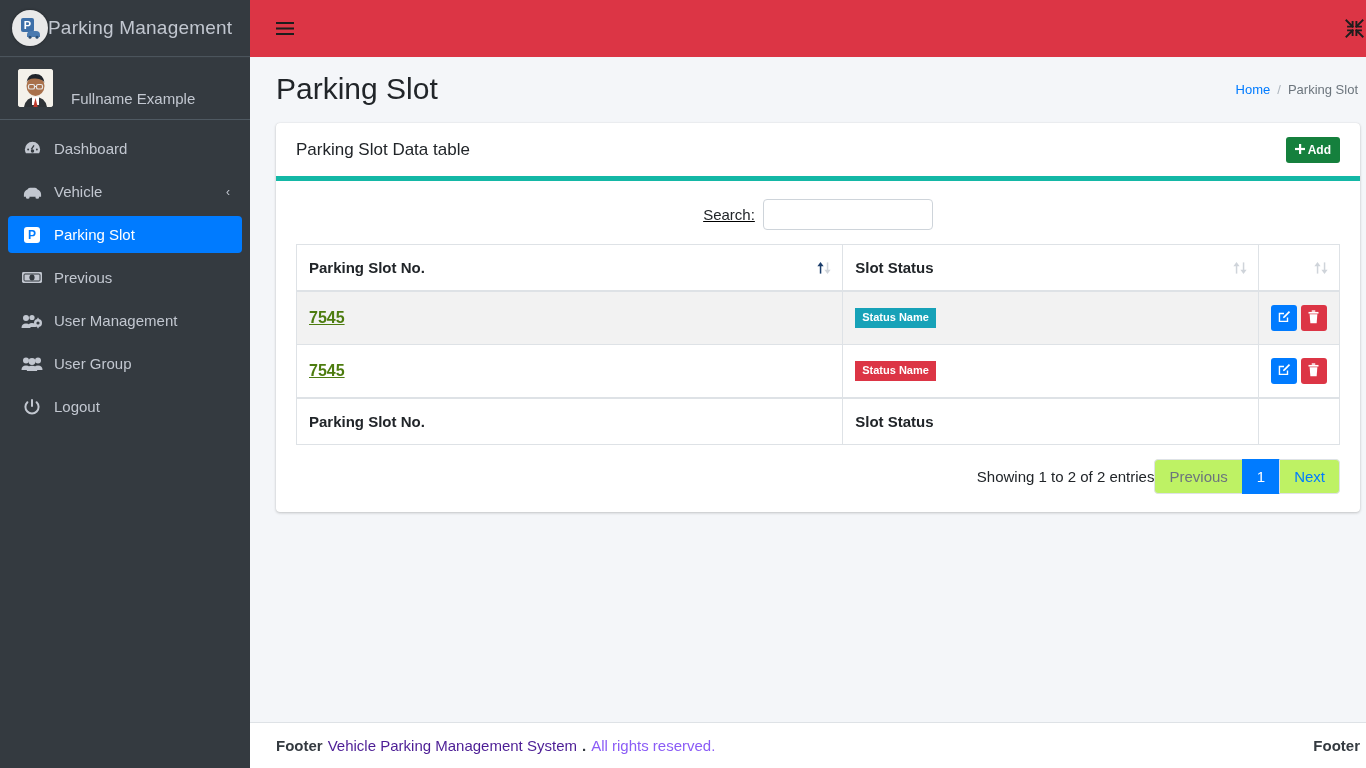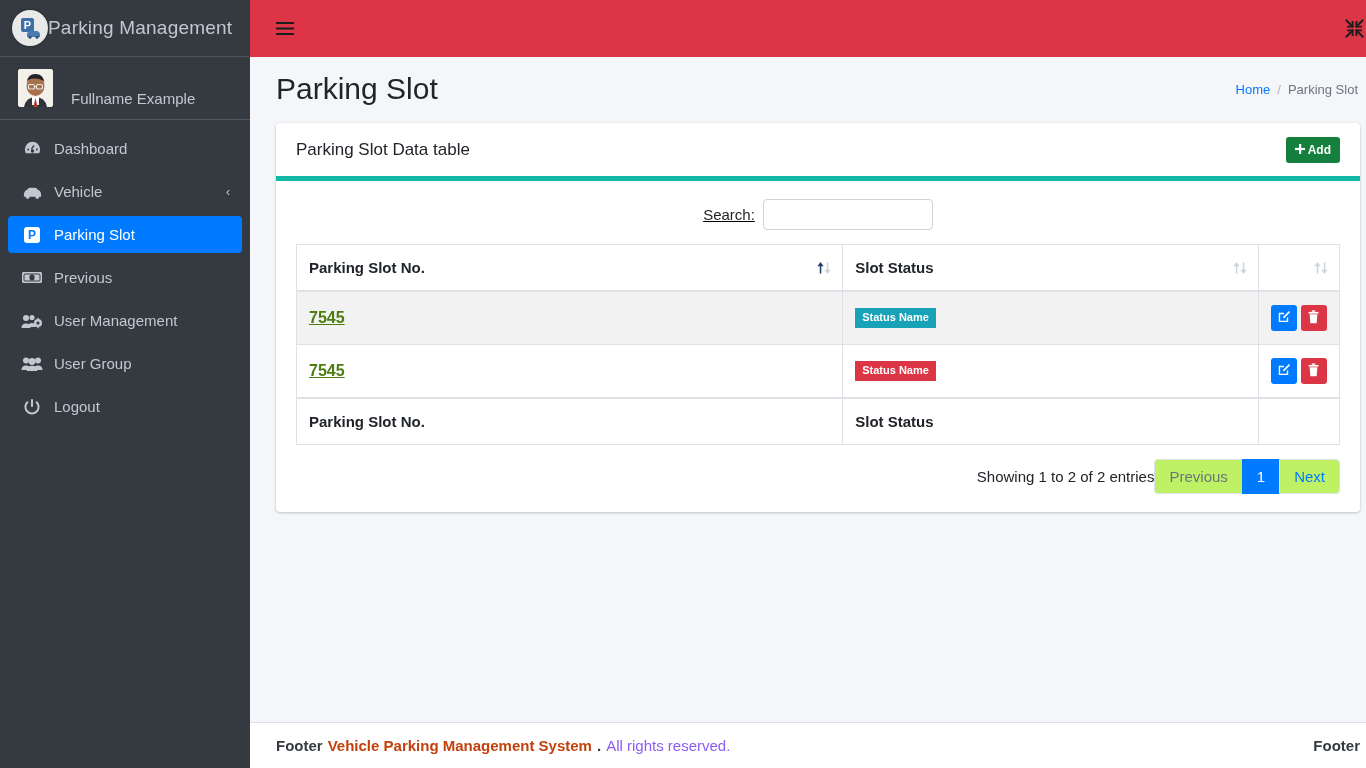--- a/index.html
+++ b/index.html
@@ -188,21 +188,21 @@
   
   .main-footer {
     position: absolute; left: 0; bottom: 0; right: 0;
     height: 46px; background: #fff;
     border-top: 1px solid #dee2e6;
     display: flex; align-items: center; justify-content: space-between;
     padding: 0 26px; font-size: 15px; color: #869099;
   }
   .footer-left { display: flex; align-items: baseline; gap: 5px; }
   .footer-strong { font-weight: 700; color: #343a40; }
-  .footer-link { font-weight: 700; color: #c2410c; text-decoration: none; cursor: pointer; }
+  .footer-link { font-weight: 400; color: #4c1d95; text-decoration: none; cursor: pointer; }
   .footer-dot { font-weight: 700; color: #343a40; }
   .footer-rights { color: #8b5cf6; }
   .footer-right { font-weight: 700; color: #343a40; }
 </style>
 </head>
 <body>
 
 <div class="app">
 
   <aside class="sidebar">

